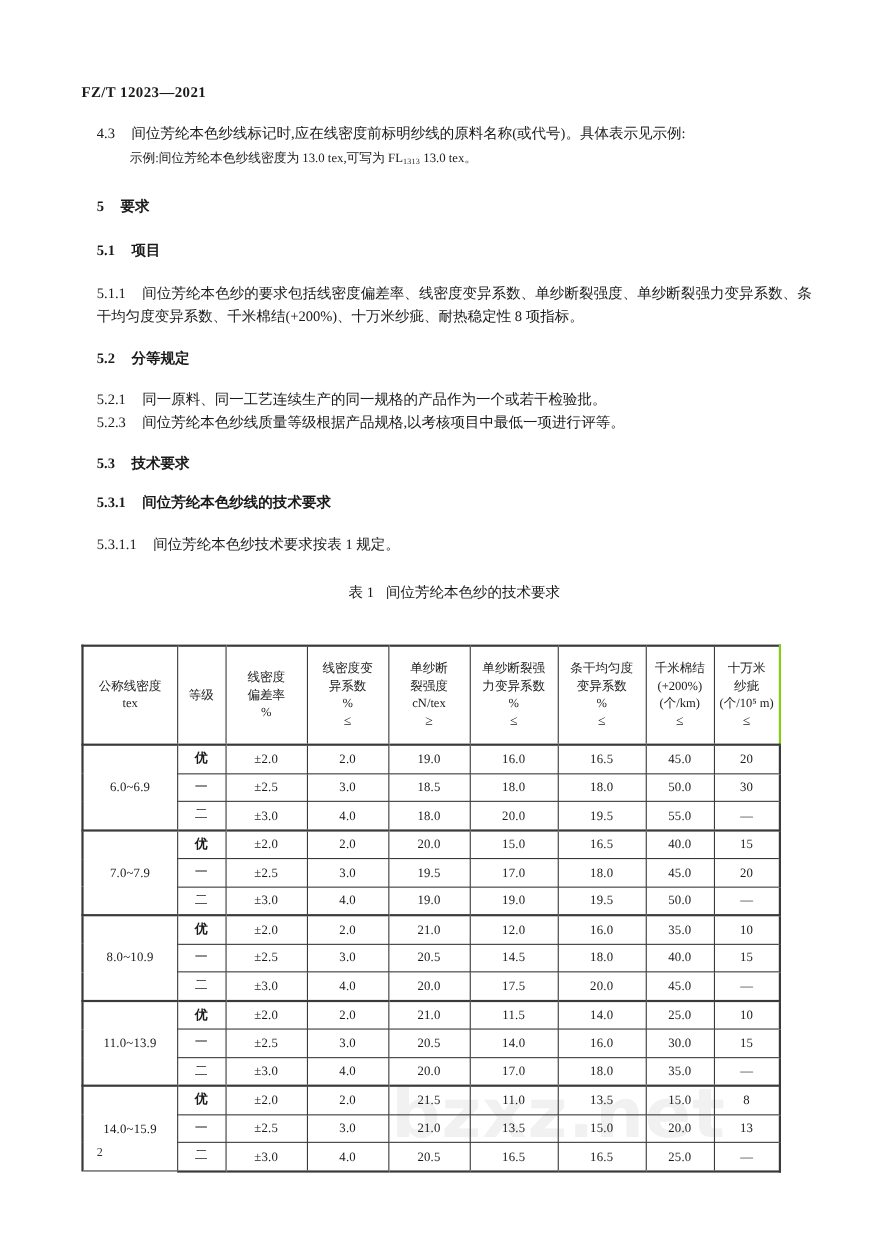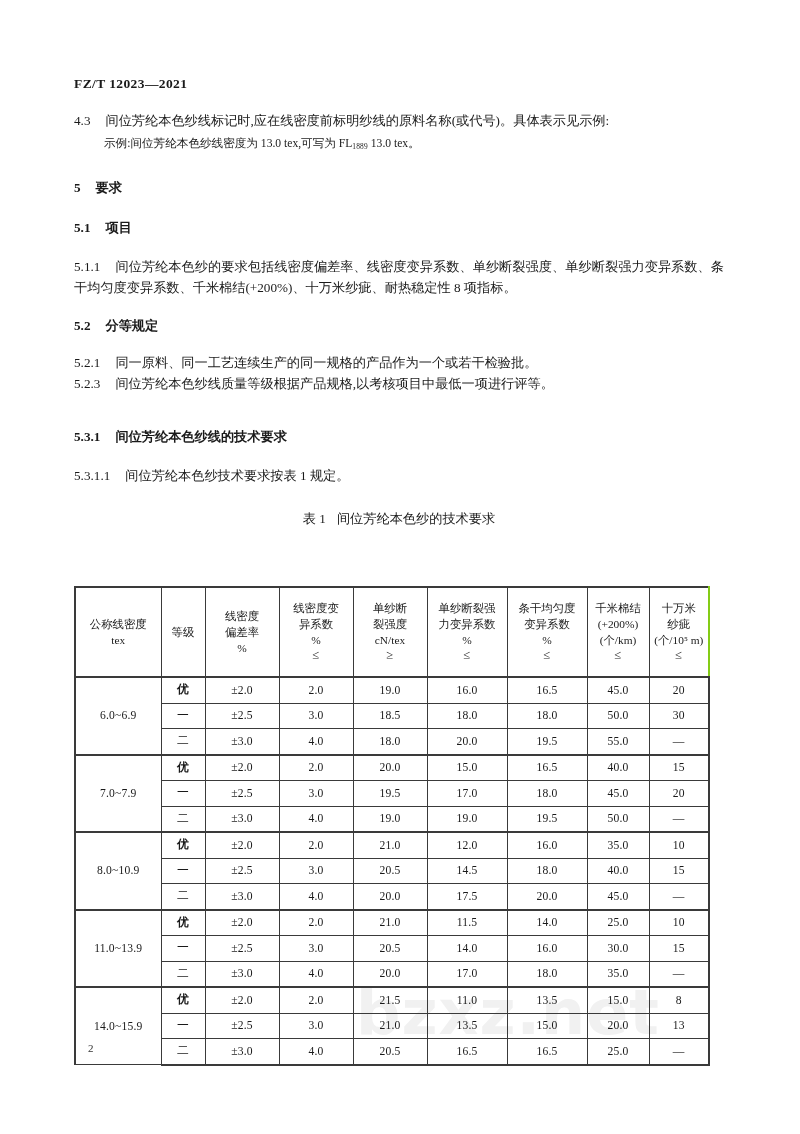--- a/index.html
+++ b/index.html
@@ -47,21 +47,21 @@
     font-family: "Liberation Serif", serif;
     font-weight: bold;
     font-size: 13.5px;
     letter-spacing: 0.4px;
     white-space: nowrap;
   }
 
   
   .body-flow {
     position: absolute;
-    left: 74px;
+    left: 88px;
     top: 110px;
     width: 650px;
   }
 
   .para {
     font-size: 13.2px;
     line-height: 1.62;
     text-align: justify;
     margin: 0;
   }
@@ -186,21 +186,21 @@
 <div class="page">
 
   <div class="watermark">bzxz.net</div>
 
   <div class="running-head">FZ/T 12023—2021</div>
 
   <div class="body-flow">
 
     <p class="para"><span class="num">4.3</span><span class="gap-m"></span><span>间位芳纶本色纱线标记时,应在线密度前标明纱线的原料名称(或代号)。具体表示见示例:</span></p>
 
-    <p class="example"><span>示例:</span><span>间位芳纶本色纱线密度为 13.0 tex,可写为 FL</span><sub>1889</sub><span> 13.0 tex。</span></p>
+    <p class="example"><span>示例:</span><span>间位芳纶本色纱线密度为 13.0 tex,可写为 FL</span><sub>1313</sub><span> 13.0 tex。</span></p>
 
     <div class="sp-24"></div>
     <p class="h-sec"><span>5</span><span class="gap-m"></span><span>要求</span></p>
 
     <div class="sp-20"></div>
     <p class="h-sec"><span>5.1</span><span class="gap-m"></span><span>项目</span></p>
 
     <div class="sp-18"></div>
     <p class="para"><span class="num">5.1.1</span><span class="gap-m"></span><span>间位芳纶本色纱的要求包括线密度偏差率、线密度变异系数、单纱断裂强度、单纱断裂强力变异系数、条干均匀度变异系数、千米棉结(+200%)、十万米纱疵、耐热稳定性 8 项指标。</span></p>
 
@@ -208,20 +208,21 @@
     <div class="sp-18"></div>
     <p class="h-sec"><span>5.2</span><span class="gap-m"></span><span>分等规定</span></p>
 
     <div class="sp-16"></div>
     <p class="para"><span class="num">5.2.1</span><span class="gap-m"></span><span>同一原料、同一工艺连续生产的同一规格的产品作为一个或若干检验批。</span></p>
 
 
     <p class="para"><span class="num">5.2.3</span><span class="gap-m"></span><span>间位芳纶本色纱线质量等级根据产品规格,以考核项目中最低一项进行评等。</span></p>
 
     <div class="sp-16"></div>
+    <p class="h-sec"><span>5.3</span><span class="gap-m"></span><span>技术要求</span></p>
 
     <div class="sp-16"></div>
     <p class="h-sec"><span>5.3.1</span><span class="gap-m"></span><span>间位芳纶本色纱线的技术要求</span></p>
 
     <div class="sp-18"></div>
     <p class="para"><span class="num">5.3.1.1</span><span class="gap-m"></span><span>间位芳纶本色纱技术要求按表 1 规定。</span></p>
 
     <div class="sp-24"></div>
     <p class="table-caption"><span>表 1</span><span class="gap-s"></span><span>间位芳纶本色纱的技术要求</span></p>
 

